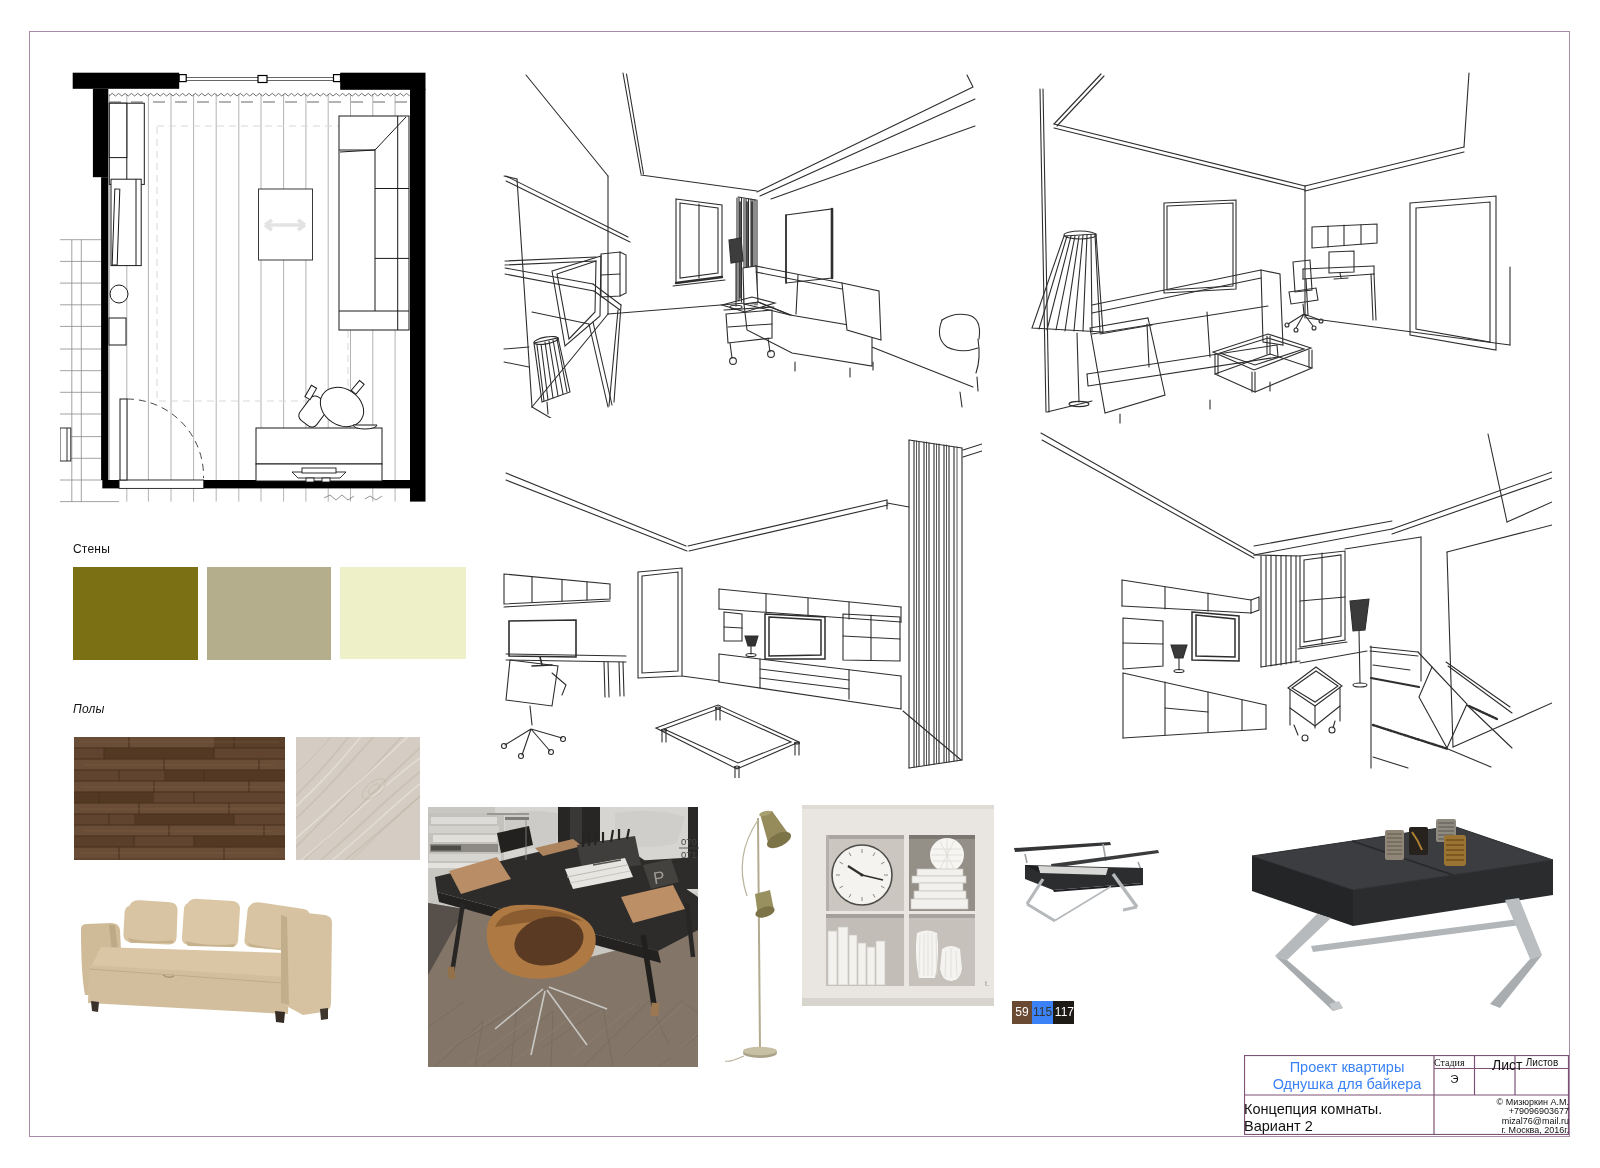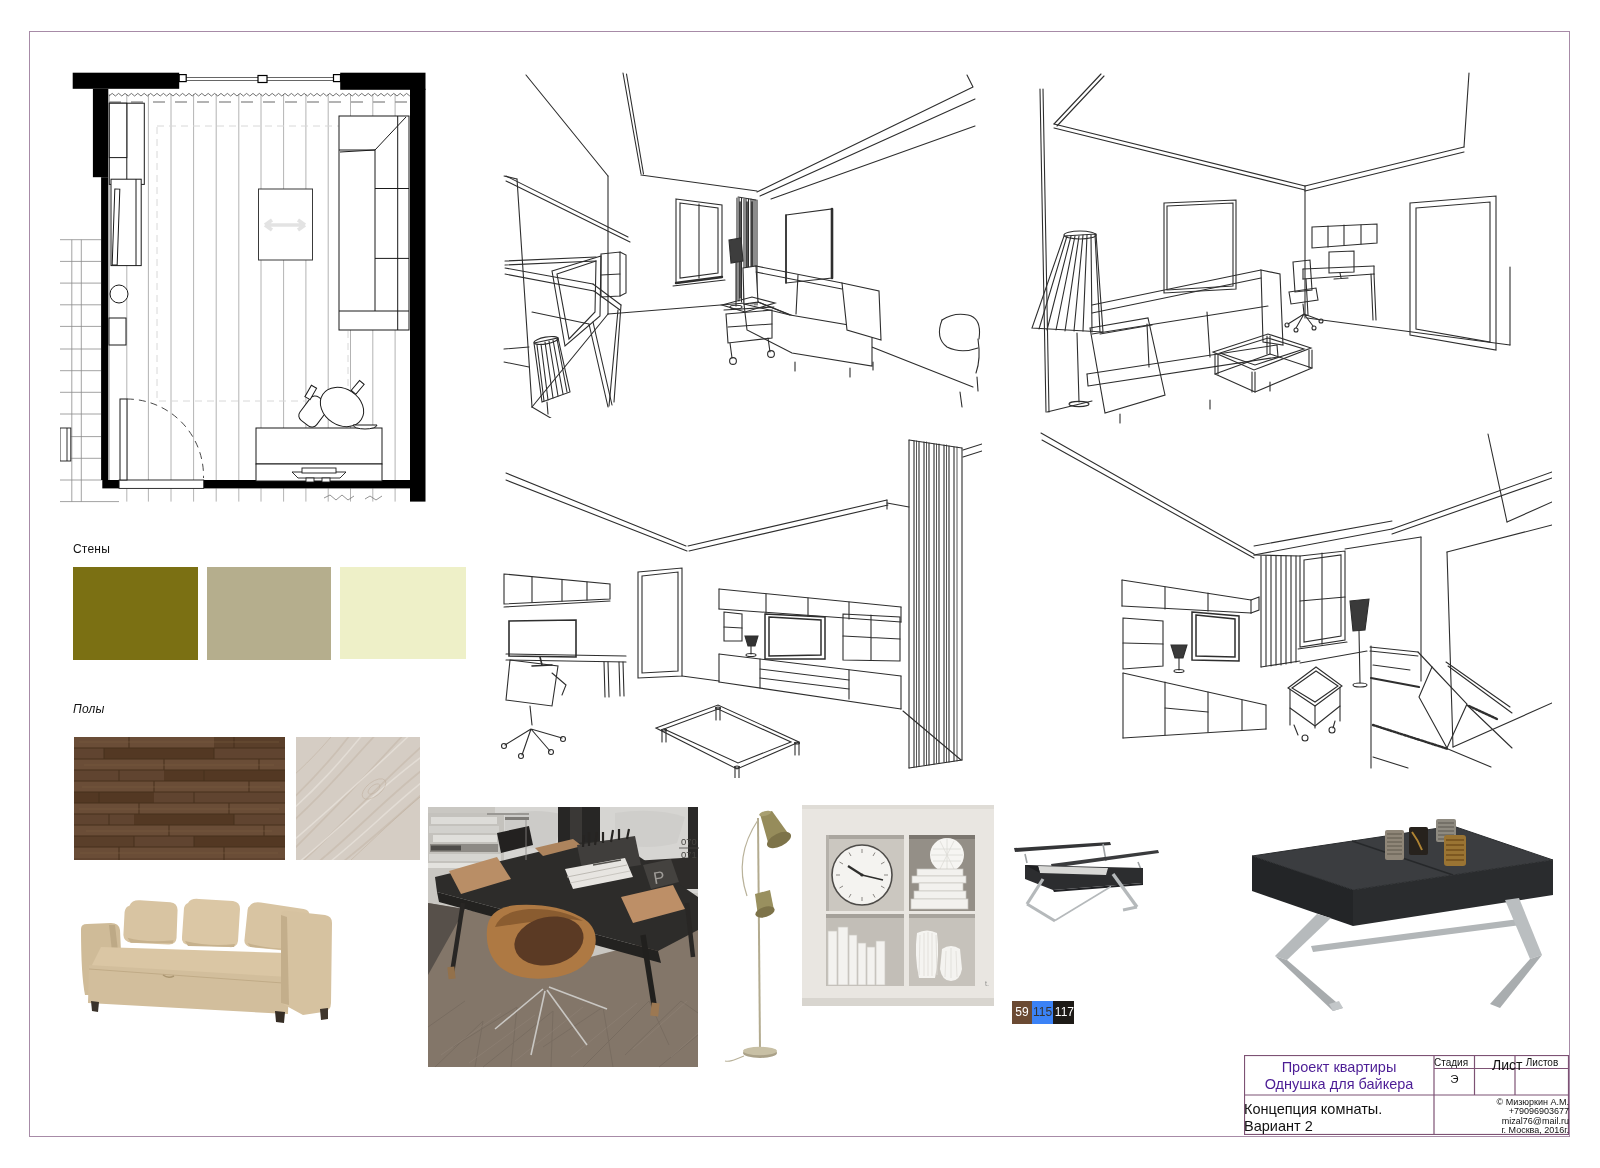--- a/index.html
+++ b/index.html
@@ -907,23 +907,23 @@
 <div class="abs" style="left:1244px;top:1055px;width:325px;height:80px;">
   <svg width="325" height="80" viewBox="0 0 325 80" fill="none" stroke="#7d5274" stroke-width="1.2">
     <rect x="0.5" y="0.5" width="324" height="79"></rect>
     <line x1="190" y1="0" x2="190" y2="80"></line>
     <line x1="230.5" y1="0" x2="230.5" y2="40"></line>
     <line x1="271" y1="0" x2="271" y2="40"></line>
     <line x1="190" y1="13.5" x2="325" y2="13.5"></line>
     <line x1="0" y1="40" x2="325" y2="40"></line>
   </svg>
   
-  <div class="abs" style="left:0;top:4px;width:190px;height:32px;font-size:14.5px;color:#4c1d95;text-align:center;line-height:17px;">Проект квартиры<br>Однушка для байкера</div>
+  <div class="abs" style="left:0;top:4px;width:190px;height:32px;font-size:14.5px;color:#3b82f6;text-align:center;line-height:17px;padding-left:8px;">Проект квартиры<br>Однушка для байкера</div>
   
-  <div class="abs" style="left:190px;top:1.5px;width:28px;height:13px;font-size:10px;color:#111;text-align:center;">Стадия</div>
+  <div class="abs" style="left:190px;top:1.5px;width:28px;height:13px;font-size:10px;color:#111;text-align:center;font-family:Liberation Serif, serif;">Стадия</div>
   
   <div class="abs" style="left:248px;top:1.5px;width:40px;height:13px;font-size:14px;color:#111;">Лист</div>
   
   <div class="abs" style="left:271px;top:1.5px;width:54px;height:13px;font-size:10px;color:#111;text-align:center;">Листов</div>
   
   <div class="abs" style="left:190px;top:18px;width:41px;height:18px;font-size:11.5px;color:#111;text-align:center;">Э</div>
   
   <div class="abs" style="left:0;top:46px;width:190px;height:32px;font-size:14.5px;color:#111;text-align:left;line-height:17px;">Концепция комнаты.<br>Вариант 2</div>
   
   <div class="abs" style="left:190px;top:43px;width:135px;height:36px;font-size:9px;color:#111;text-align:right;line-height:9.3px;">© Мизюркин А.М.<br>+79096903677<br>mizal76@mail.ru<br>г. Москва, 2016г.</div>

